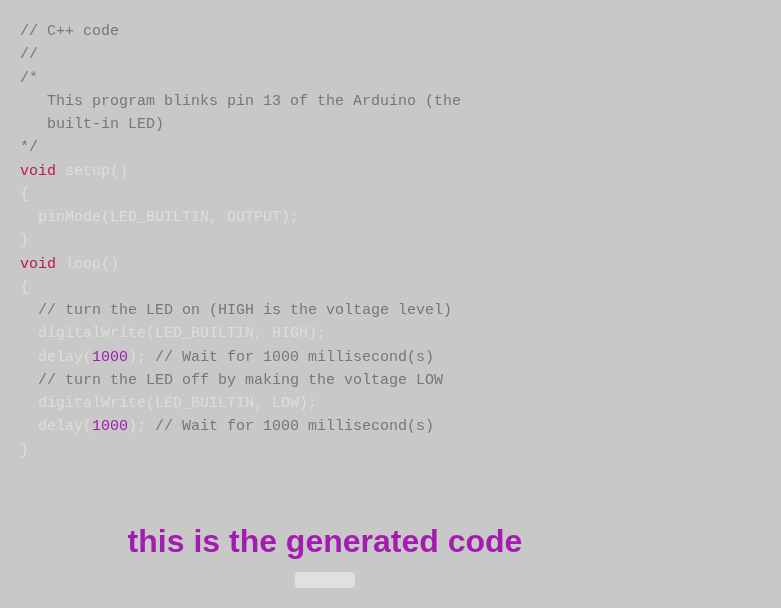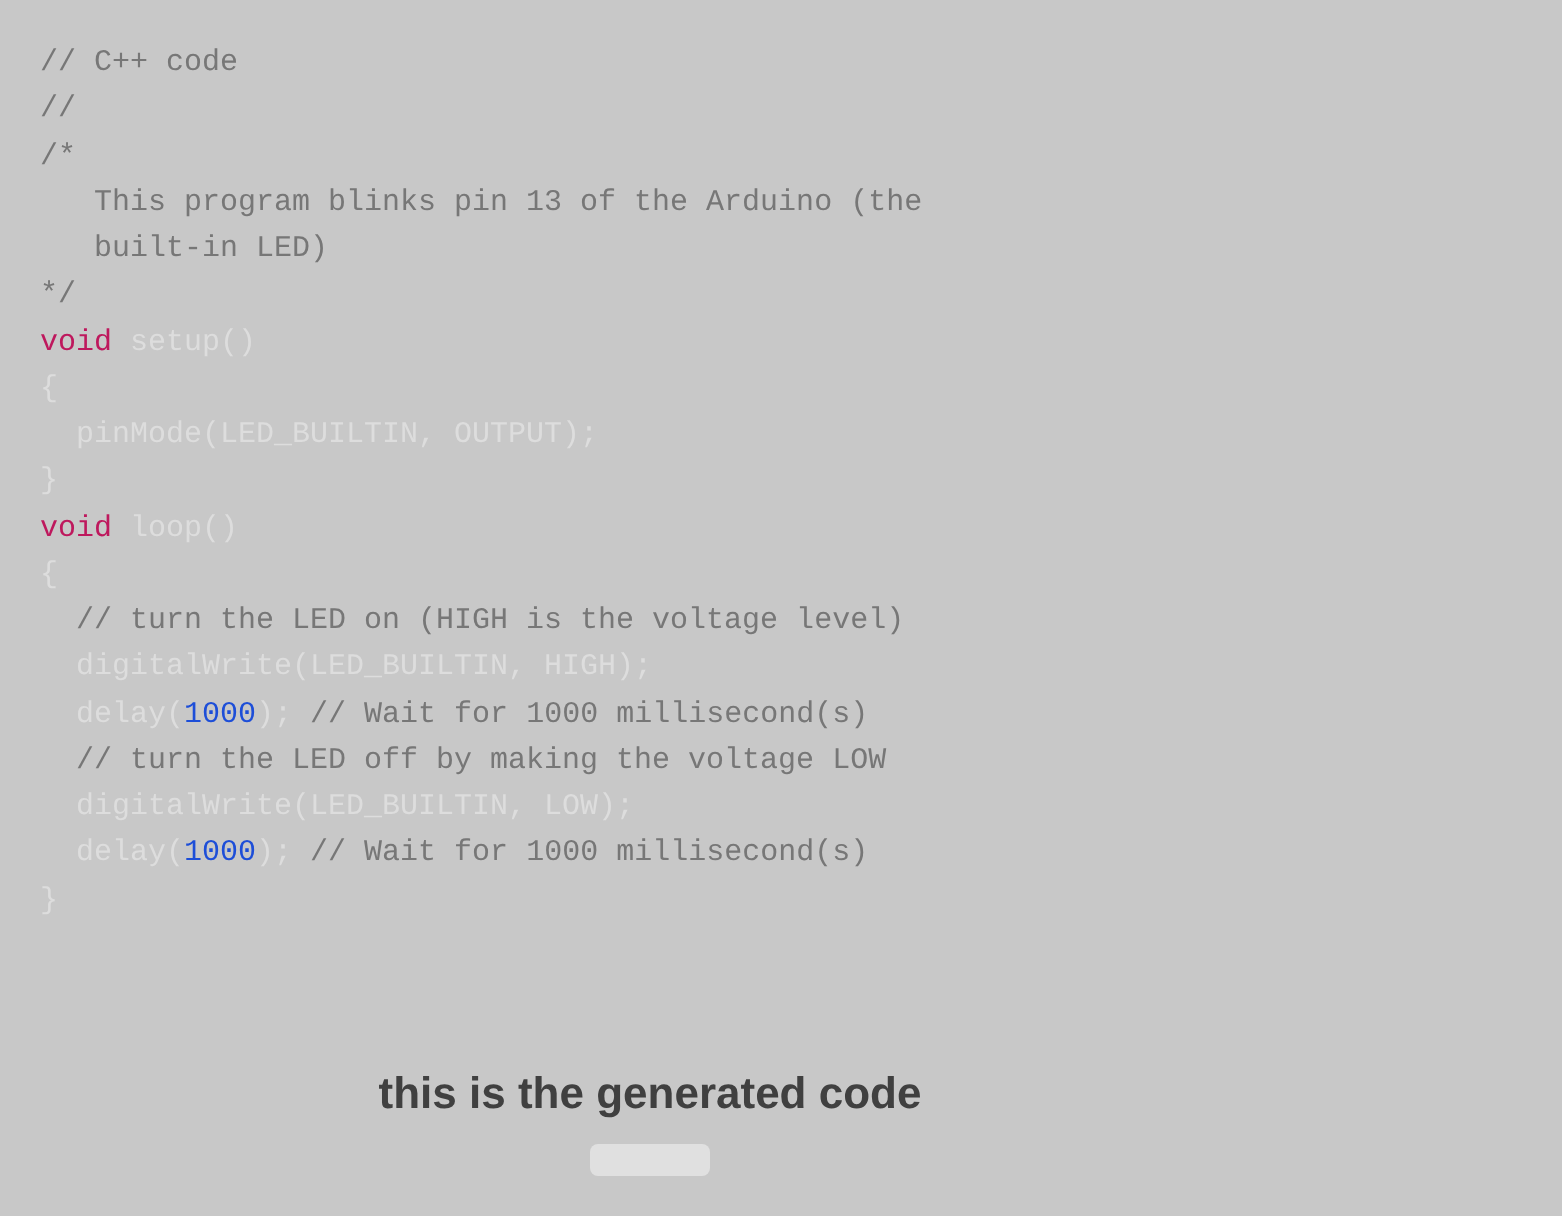--- a/index.html
+++ b/index.html
@@ -24,27 +24,27 @@
     .code-block {
       flex: 1;
       font-size: 15px;
       line-height: 1.55;
       color: #c8c8c8;
       white-space: pre;
     }
 
     .comment { color: #777777; }
     .keyword { color: #be185d; }
-    .number { color: #1d4ed8; }
+    .number { color: #a21caf; }
     .text-normal { color: #dddddd; }
 
     .generated-label {
       text-align: center;
-      color: #404040;
-      font-size: 22px;
+      color: #a21caf;
+      font-size: 32px;
       font-weight: bold;
       font-family: Arial, sans-serif;
       padding: 10px 0 12px 0;
     }
 
     .button-row {
       display: flex;
       justify-content: center;
       padding-bottom: 10px;
     }

